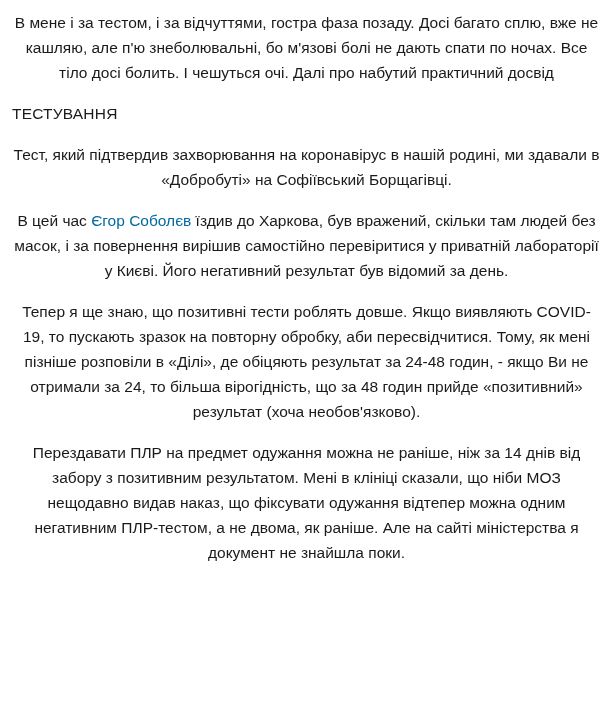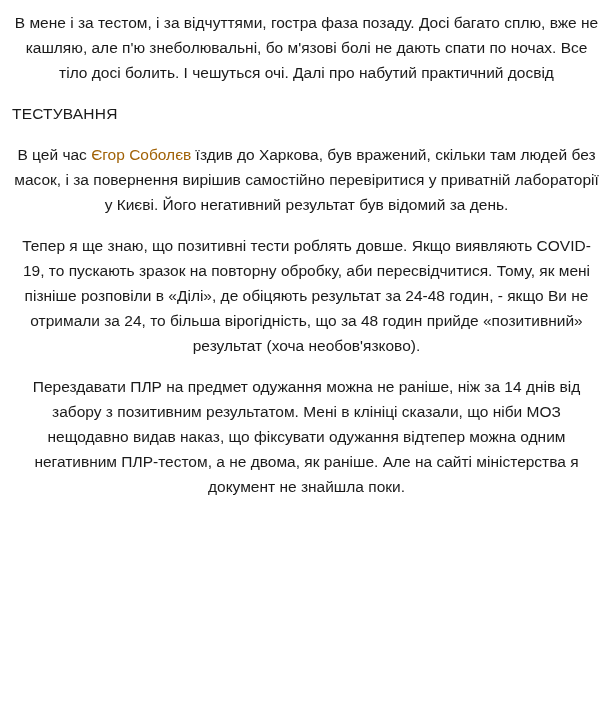--- a/index.html
+++ b/index.html
@@ -27,34 +27,35 @@
     text-align: center;
   }
   .heading {
     font-size: 15.5px;
     line-height: 25px;
     margin: 0 0 16px 0;
     color: #1a1a1a;
     letter-spacing: 0.2px;
   }
   .link {
-    color: #a16207;
+    color: #0369a1;
     text-decoration: none;
     cursor: pointer;
   }
 </style>
 </head>
 <body>
 
 <div class="article">
 
   <p class="para">В мене і за тестом, і за відчуттями, гостра фаза позаду. Досі багато сплю, вже не кашляю, але п'ю знеболювальні, бо м'язові болі не дають спати по ночах. Все тіло досі болить. І чешуться очі. Далі про набутий практичний досвід</p>
 
   <p class="heading">ТЕСТУВАННЯ</p>
 
+  <p class="para">Тест, який підтвердив захворювання на коронавірус в нашій родині, ми здавали в «Добробуті» на Софіївський Борщагівці.</p>
 
 
 
   <p class="para"><span>В цей час </span><a class="link" href="#">Єгор Соболєв</a><span> їздив до Харкова, був вражений, скільки там людей без масок, і за повернення вирішив самостійно перевіритися у приватній лабораторії у Києві. Його негативний результат був відомий за день.</span></p>
 
   <p class="para">Тепер я ще знаю, що позитивні тести роблять довше. Якщо виявляють COVID-19, то пускають зразок на повторну обробку, аби пересвідчитися. Тому, як мені пізніше розповіли в «Ділі», де обіцяють результат за 24-48 годин, - якщо Ви не отримали за 24, то більша вірогідність, що за 48 годин прийде «позитивний» результат (хоча необов'язково).</p>
 
   <p class="para">Перездавати ПЛР на предмет одужання можна не раніше, ніж за 14 днів від забору з позитивним результатом. Мені в клініці сказали, що ніби МОЗ нещодавно видав наказ, що фіксувати одужання відтепер можна одним негативним ПЛР-тестом, а не двома, як раніше. Але на сайті міністерства я документ не знайшла поки.</p>
 
 </div>

